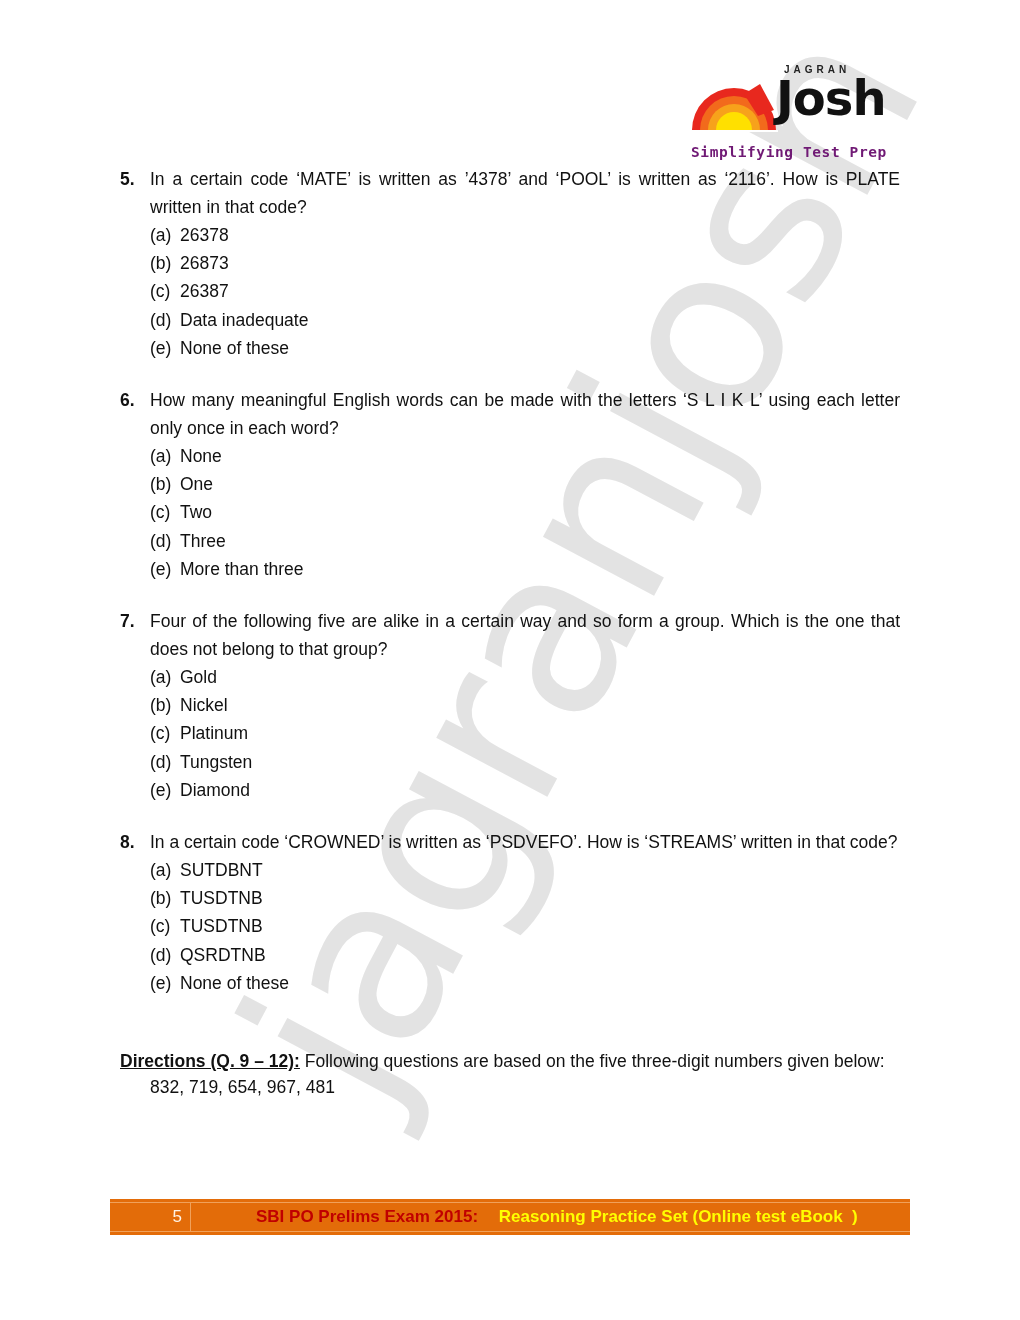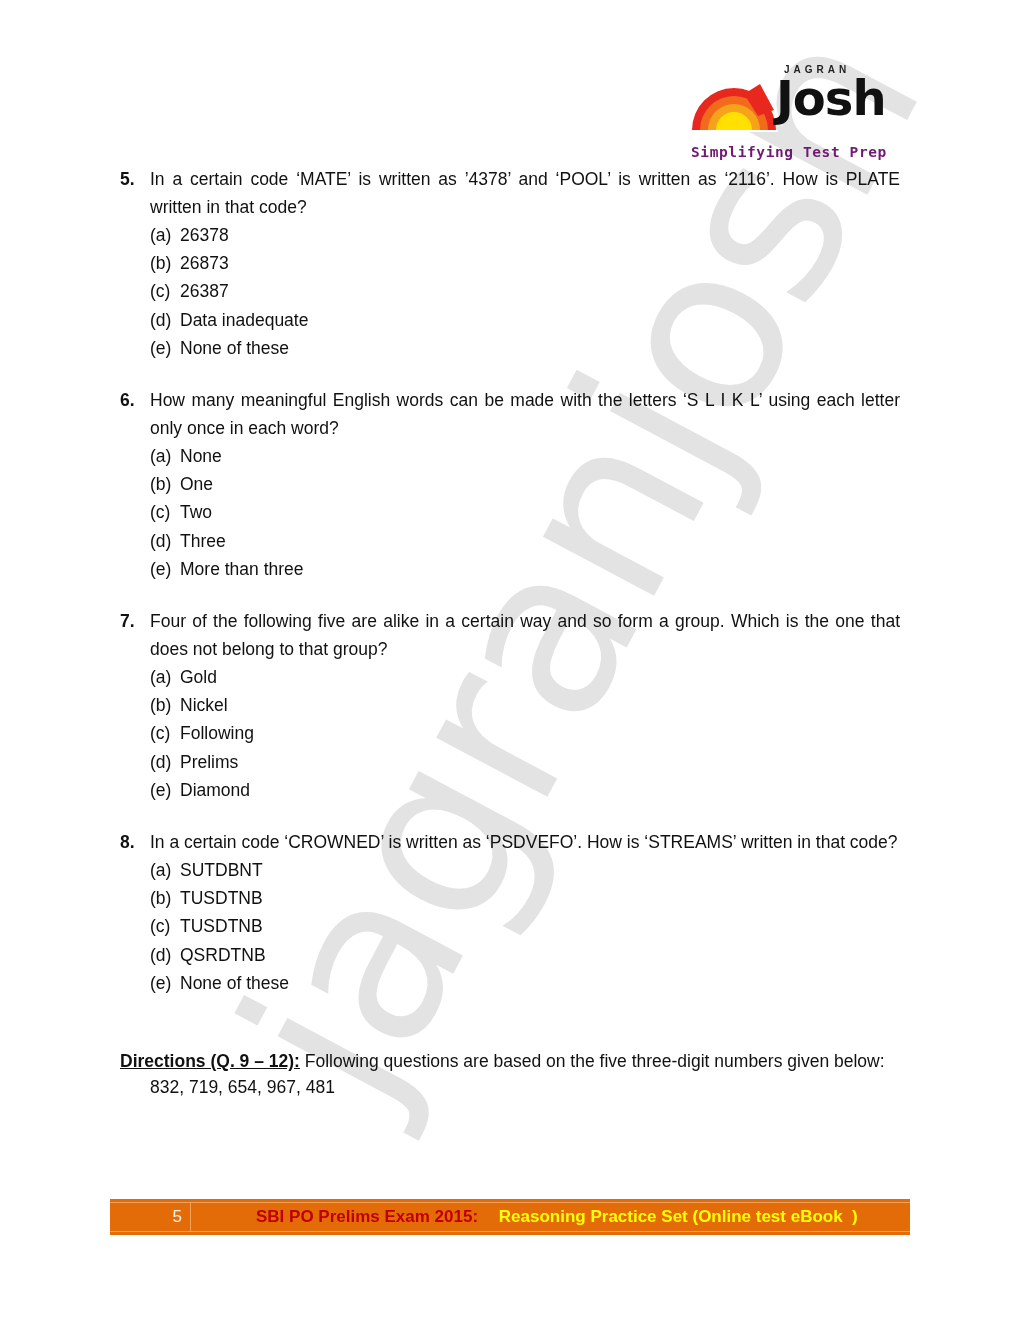--- a/index.html
+++ b/index.html
@@ -135,25 +135,25 @@
       <div class="opt">
           <span class="lbl">(a)</span>
           <span>Gold</span>
         </div>
       <div class="opt">
           <span class="lbl">(b)</span>
           <span>Nickel</span>
         </div>
       <div class="opt">
           <span class="lbl">(c)</span>
-          <span>Following</span>
+          <span>Platinum</span>
         </div>
       <div class="opt">
           <span class="lbl">(d)</span>
-          <span>Prelims</span>
+          <span>Tungsten</span>
         </div>
       <div class="opt">
           <span class="lbl">(e)</span>
           <span>Diamond</span>
         </div>
     </div>
 
     <div class="q" style="top:663px;">
       <div class="q-head">
         <span class="q-num">8.</span>

